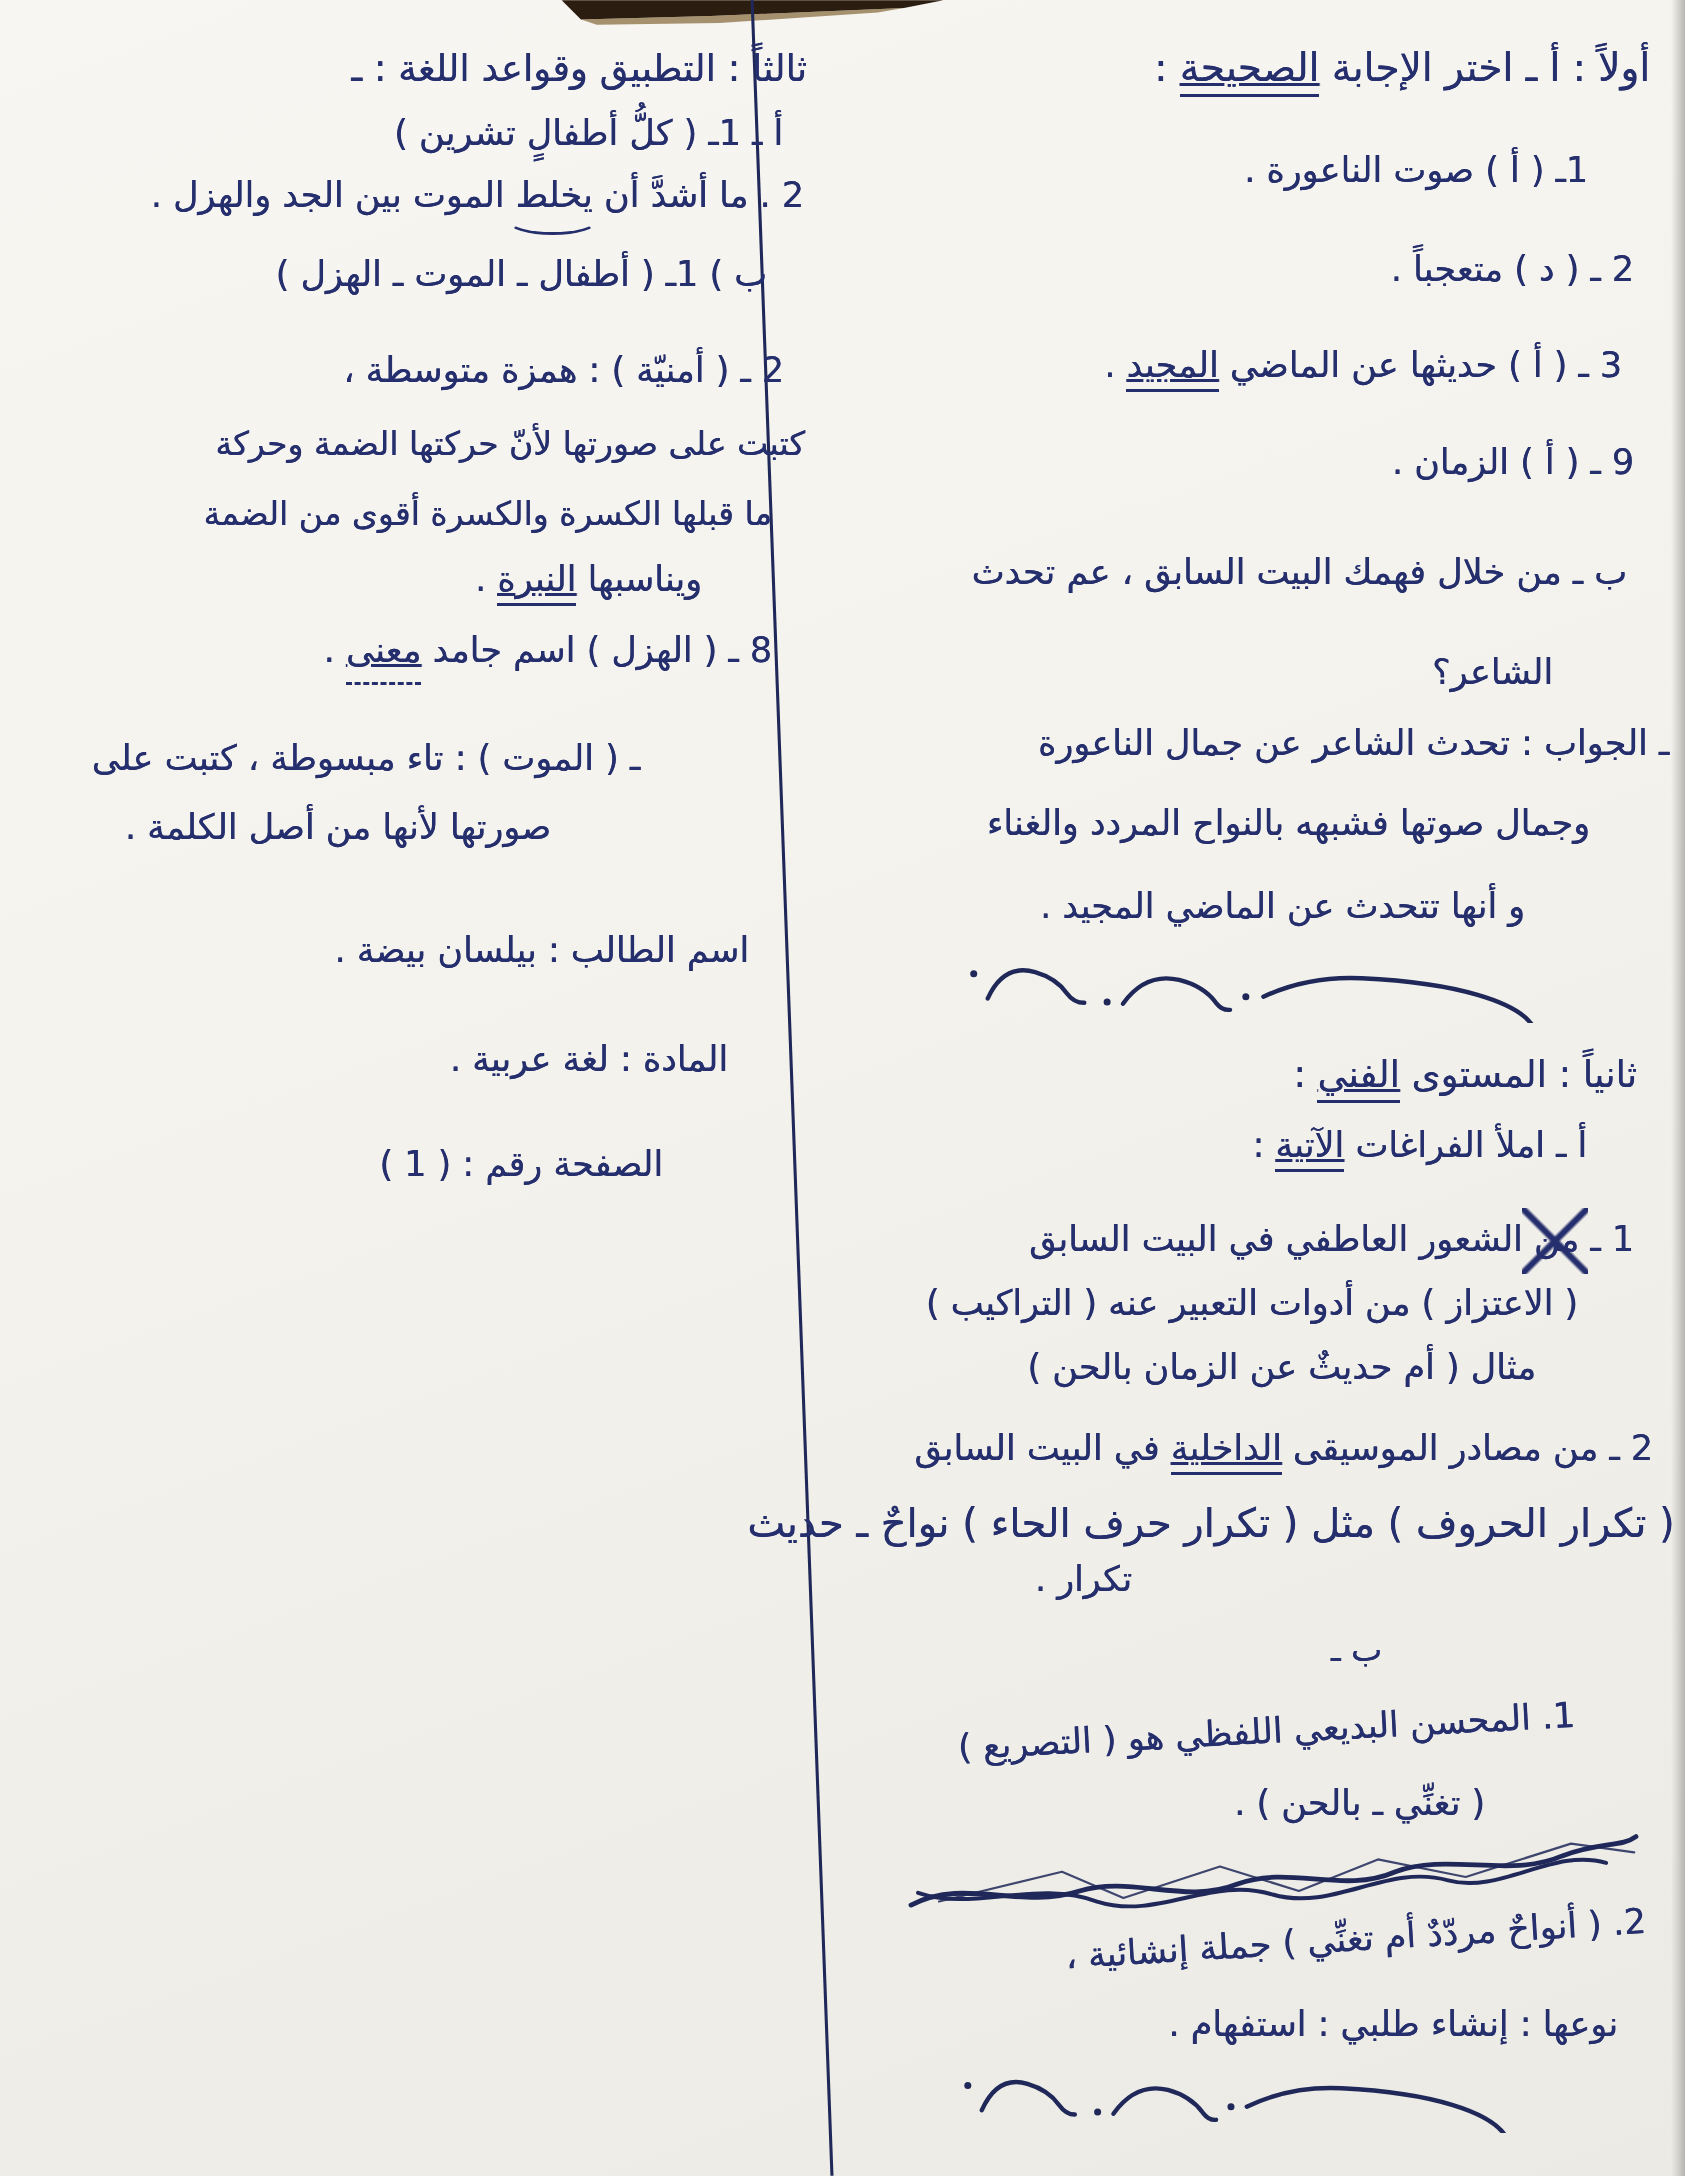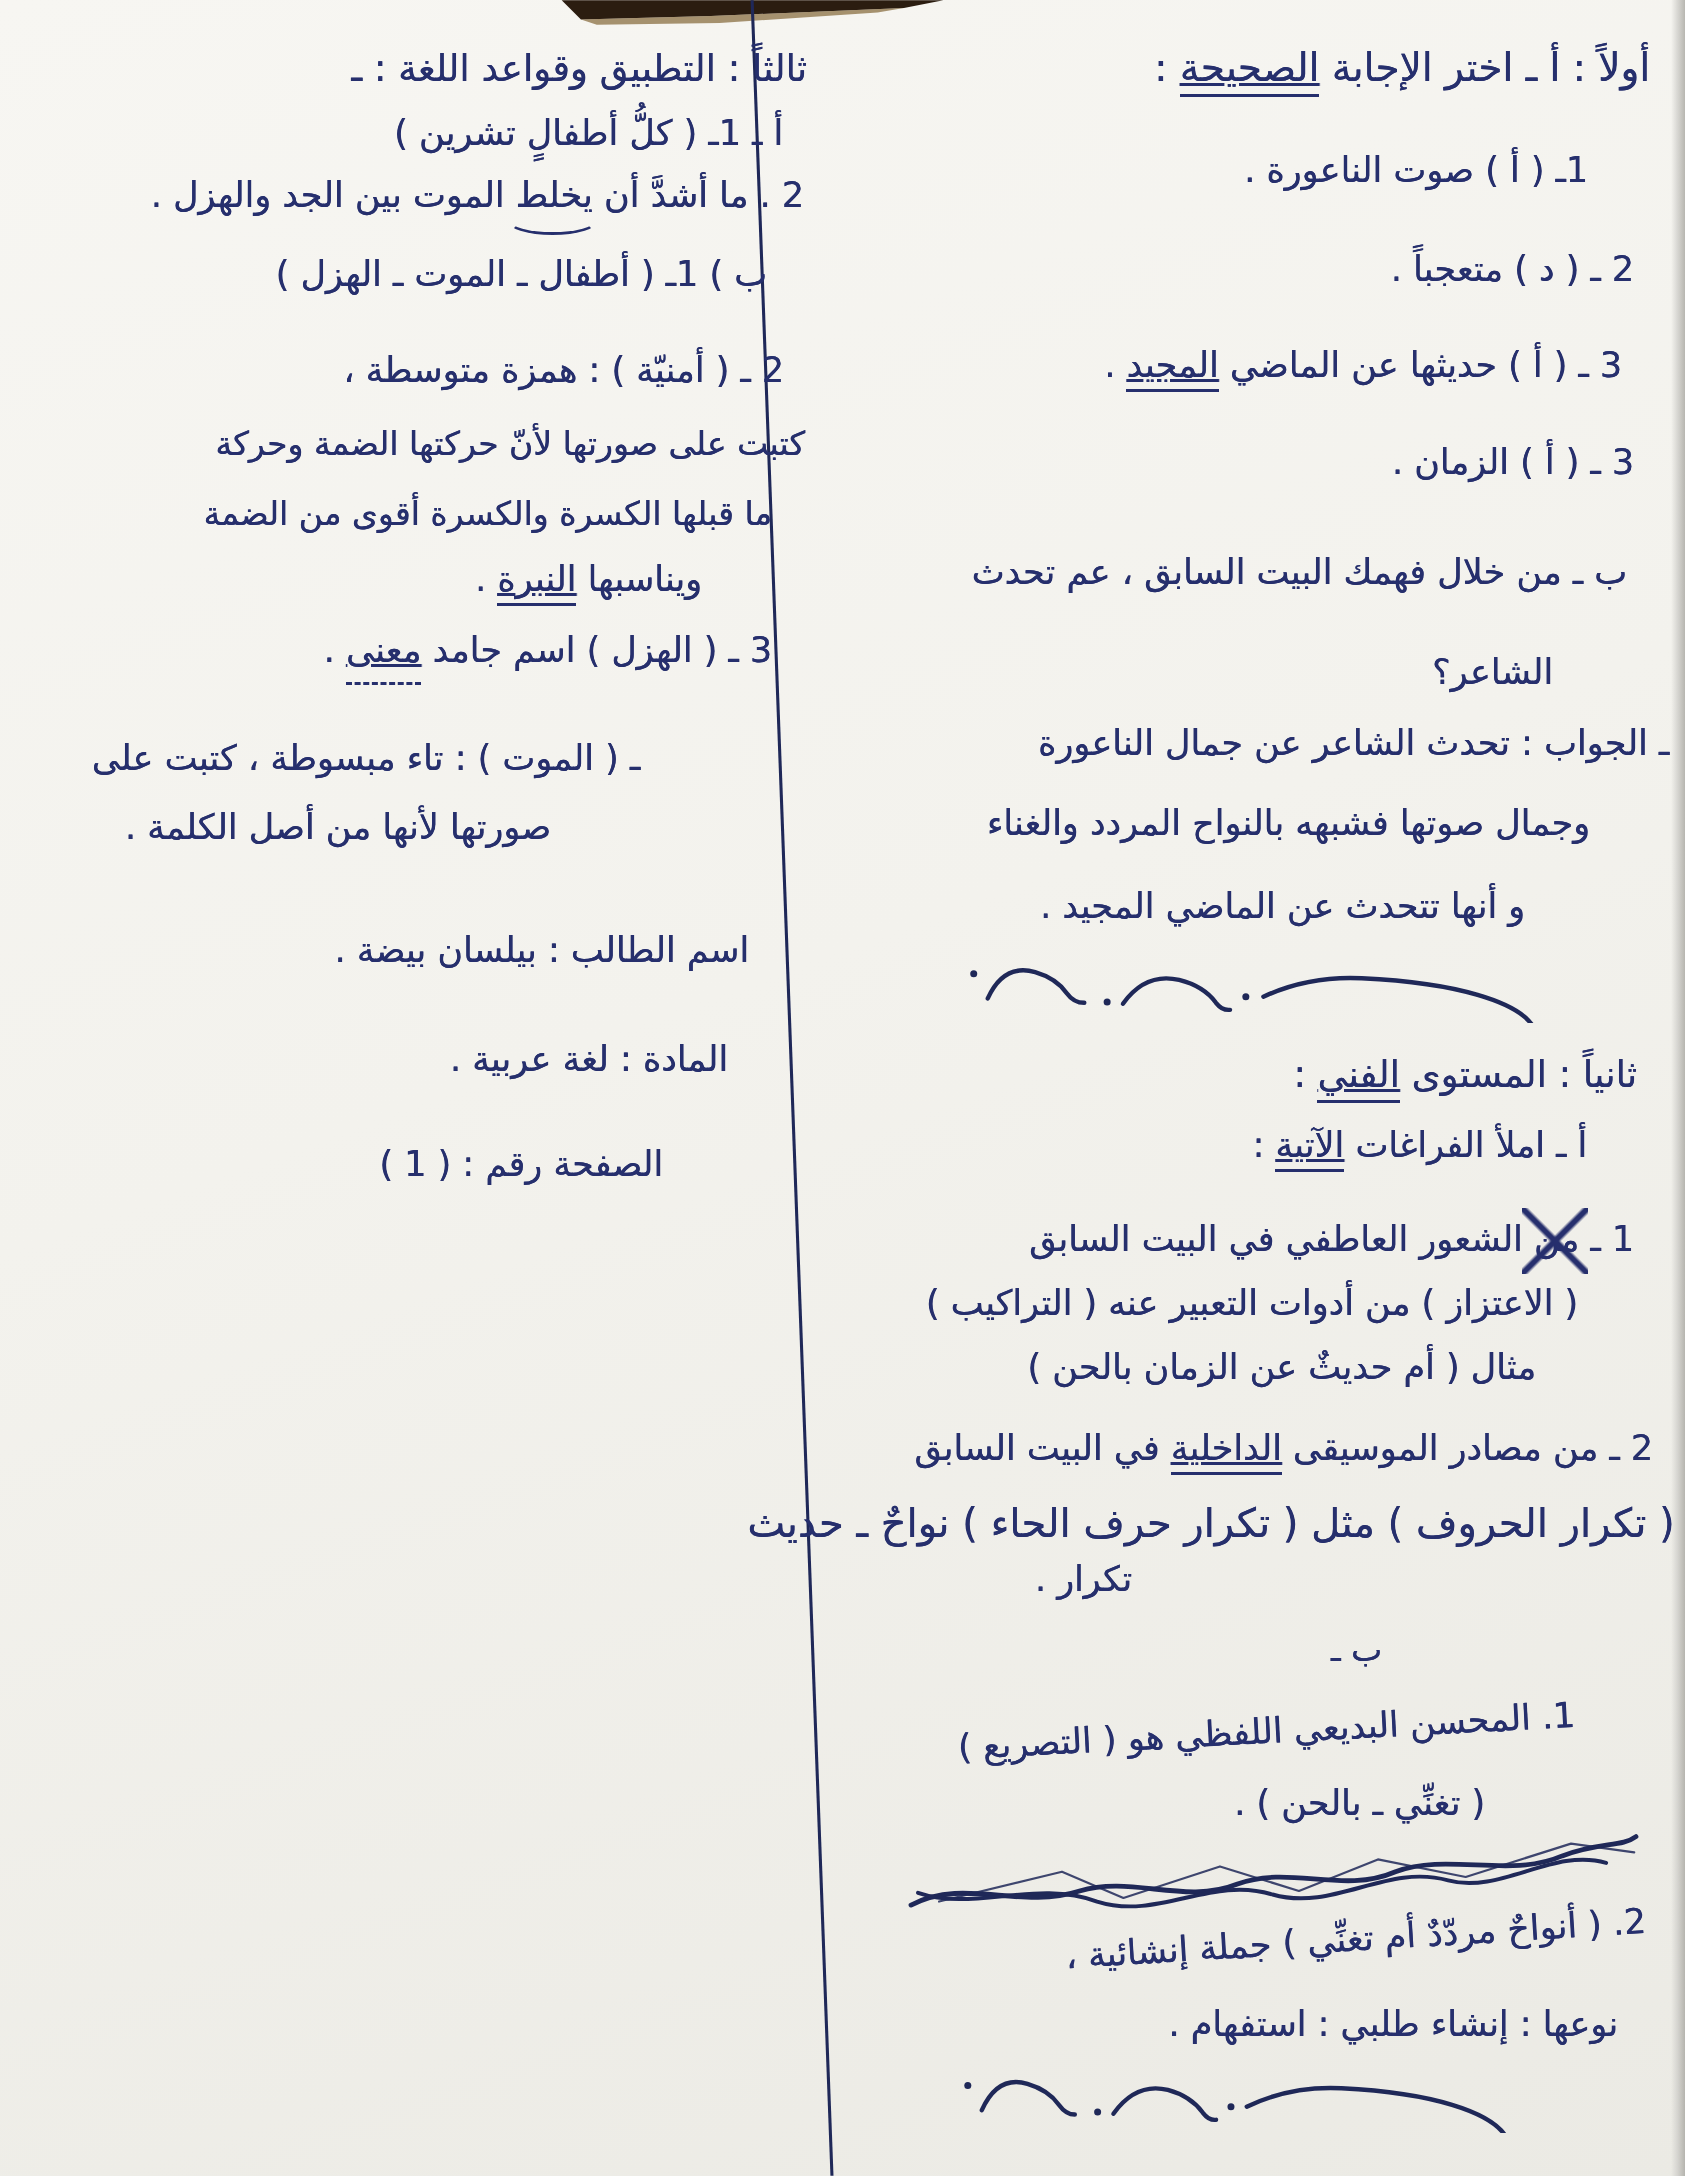--- a/index.html
+++ b/index.html
@@ -46,21 +46,21 @@
 <div class="edge-right"></div>
 
 <div class="line" style="top:44px;right:35px;font-size:39px">
   <span>أولاً : أ ـ اختر الإجابة </span><span class="u">الصحيحة</span><span> :</span>
 </div>
 <div class="line" style="top:149px;right:97px"><span>1ـ ( أ ) صوت الناعورة .</span></div>
 <div class="line" style="top:248px;right:51px"><span>2 ـ ( د ) متعجباً .</span></div>
 <div class="line" style="top:344px;right:63px">
   <span>3 ـ ( أ ) حديثها عن الماضي </span><span class="u">المجيد</span><span> .</span>
 </div>
-<div class="line" style="top:441px;right:51px"><span>3 ـ ( أ ) الزمان .</span></div>
+<div class="line" style="top:441px;right:51px"><span>9 ـ ( أ ) الزمان .</span></div>
 
 <div class="line" style="top:551px;right:58px"><span>ب ـ من خلال فهمك البيت السابق ، عم تحدث</span></div>
 <div class="line" style="top:651px;right:132px"><span>الشاعر؟</span></div>
 
 <div class="line" style="top:722px;right:16px"><span>ـ الجواب : تحدث الشاعر عن جمال الناعورة</span></div>
 <div class="line" style="top:802px;right:95px"><span>وجمال صوتها فشبهه بالنواح المردد والغناء</span></div>
 <div class="line" style="top:885px;right:160px"><span>و أنها تتحدث عن الماضي المجيد .</span></div>
 
 <svg style="position:absolute;top:944px;right:123px" width="606" height="79" viewBox="0 0 690 90">
   <circle cx="20" cy="34" r="4" fill="#1f2858"></circle>
@@ -117,21 +117,21 @@
   <span>2 . ما أشدَّ أن </span><span class="arc">يخلط</span><span> الموت بين الجد والهزل .</span>
 </div>
 <div class="line" style="top:253px;right:918px"><span>ب ) 1ـ ( أطفال ـ الموت ـ الهزل )</span></div>
 <div class="line" style="top:349px;right:901px"><span>2 ـ ( أمنيّة ) : همزة متوسطة ،</span></div>
 <div class="line" style="top:423px;right:880px;font-size:33px"><span>كتبت على صورتها لأنّ حركتها الضمة وحركة</span></div>
 <div class="line" style="top:493px;right:913px;font-size:33px"><span>ما قبلها الكسرة والكسرة أقوى من الضمة</span></div>
 <div class="line" style="top:558px;right:983px">
   <span>ويناسبها </span><span class="u">النبرة</span><span> .</span>
 </div>
 <div class="line" style="top:629px;right:913px">
-  <span>3 ـ ( الهزل ) اسم جامد </span><span class="ud">معنى</span><span> .</span>
+  <span>8 ـ ( الهزل ) اسم جامد </span><span class="ud">معنى</span><span> .</span>
 </div>
 <div class="line" style="top:737px;right:1045px"><span>ـ ( الموت ) : تاء مبسوطة ، كتبت على</span></div>
 <div class="line" style="top:806px;right:1134px"><span>صورتها لأنها من أصل الكلمة .</span></div>
 
 <div class="line" style="top:929px;right:936px"><span>اسم الطالب : بيلسان بيضة .</span></div>
 <div class="line" style="top:1038px;right:957px"><span>المادة : لغة عربية .</span></div>
 <div class="line" style="top:1143px;right:1022px"><span>الصفحة رقم : ( 1 )</span></div>
 
 
 </body></html>

